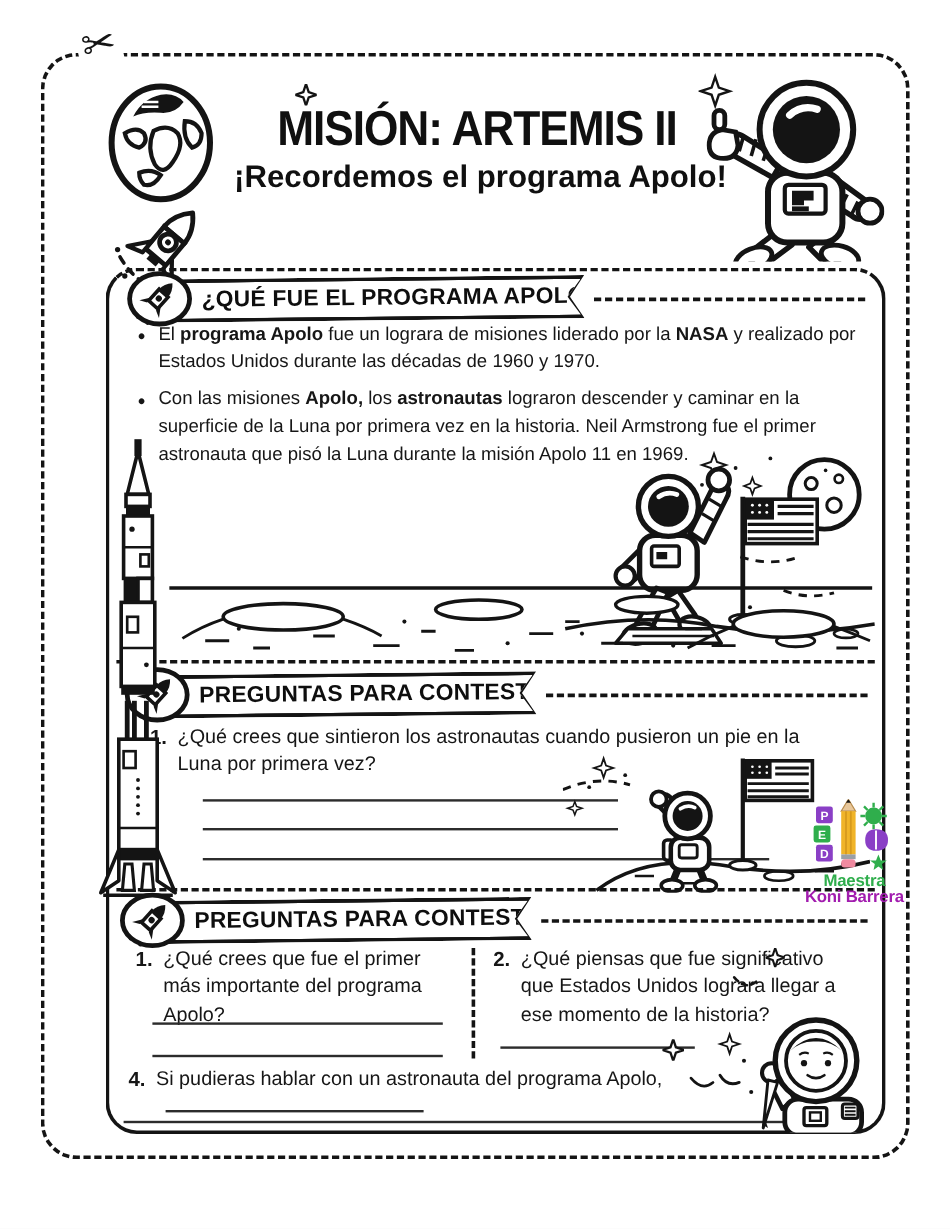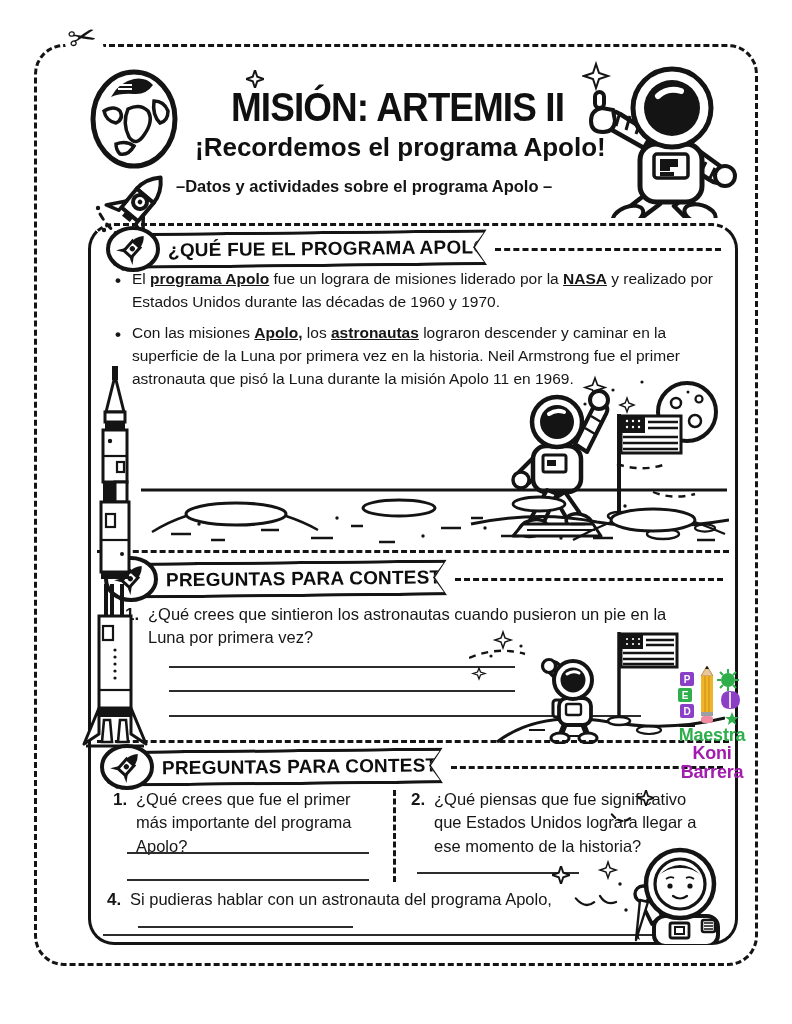--- a/index.html
+++ b/index.html
@@ -33,32 +33,32 @@
      clip-path:polygon(0 0,100% 0,calc(100% - 12px) 50%,100% 100%,0 100%);}
   .banner-white{position:absolute;inset:3px;background:#fff;display:flex;align-items:center;
      clip-path:polygon(0 0,100% 0,calc(100% - 11px) 50%,100% 100%,0 100%);
      padding:0 30px 0 20px;box-sizing:border-box;}
   .banner-label{font-size:19px;font-weight:800;letter-spacing:.2px;white-space:nowrap;color:#0e0e0e;}
   .banner-dashes{flex:1;border-top:3px dashed #141414;height:0;margin-left:8px;}
 
   
   .bullet{position:absolute;display:flex;font-size:15.5px;line-height:1.48;}
   .bullet .mark{width:17px;font-weight:900;font-size:17px;flex:none;}
-  .bullet b{font-weight:800;text-decoration:underline;}
+  .bullet b{font-weight:800;}
   .qrow{position:absolute;display:flex;font-size:16.5px;line-height:1.42;}
   .qrow .qnum{width:23px;font-weight:800;font-size:17px;flex:none;}
   .ans{position:absolute;border-top:2.2px solid #2c2c2c;height:0;}
   .sep{position:absolute;left:6px;right:6px;border-top:3px dashed #141414;height:0;}
   .vdash{position:absolute;border-left:3px dashed #141414;width:0;}
   .inline-ans{display:inline-block;border-top:2.2px solid #2c2c2c;width:215px;height:0;
               vertical-align:baseline;margin-left:8px;}
 
   
   .watermark{position:absolute;left:666px;top:666px;width:92px;z-index:7;text-align:center;}
-  .wm-name{font-size:18px;font-weight:800;line-height:1.02;letter-spacing:-.2px;}
+  .wm-name{font-size:14px;font-weight:800;line-height:1.02;letter-spacing:-.2px;}
 </style>
 </head>
 <body>
 
 <div id="page">
 
   <div class="cutline"></div>
   <div class="scissors">✂</div>
 
   <svg class="abs" style="left:86px;top:64px;" width="96" height="108" viewBox="0 0 96 108">
@@ -115,21 +115,20 @@
       <path d="M35 42 L22 58 L35 54 Z" fill="#fff" stroke="#141414" stroke-width="3.5" stroke-linejoin="round"></path>
       <path d="M57 42 L70 58 L57 54 Z" fill="#fff" stroke="#141414" stroke-width="3.5" stroke-linejoin="round"></path>
       <rect x="41" y="50" width="10" height="6" fill="#141414"></rect>
     </g>
     <path d="M6 46 q8 14 20 22" fill="none" stroke="#141414" stroke-width="3" stroke-dasharray="6 6" stroke-linecap="round"></path>
     <circle cx="10" cy="62" r="2.2" fill="#141414"></circle>
     <circle cx="20" cy="72" r="2.2" fill="#141414"></circle>
     <circle cx="4" cy="40" r="2.2" fill="#141414"></circle>
   </svg>
 
-  <div class="tagline">–Datos y actividades sobre el programa Apolo –</div>
 
   <div class="wrapper">
 
     <div class="banner-row" style="left:14px;top:3px;width:calc(100% - 28px);">
       <svg class="badge" width="56" height="50" viewBox="0 0 56 50">
         <ellipse cx="28" cy="25" rx="25" ry="21" fill="#fff" stroke="#141414" stroke-width="4"></ellipse>
         <g transform="rotate(42 28 24)">
           <path d="M28 8 Q33 13 33 19 L23 19 Q23 13 28 8 Z" fill="#141414"></path>
           <rect x="23" y="19" width="10" height="13" fill="#fff" stroke="#141414" stroke-width="3"></rect>
           <circle cx="28" cy="25" r="2.6" fill="#141414"></circle>

